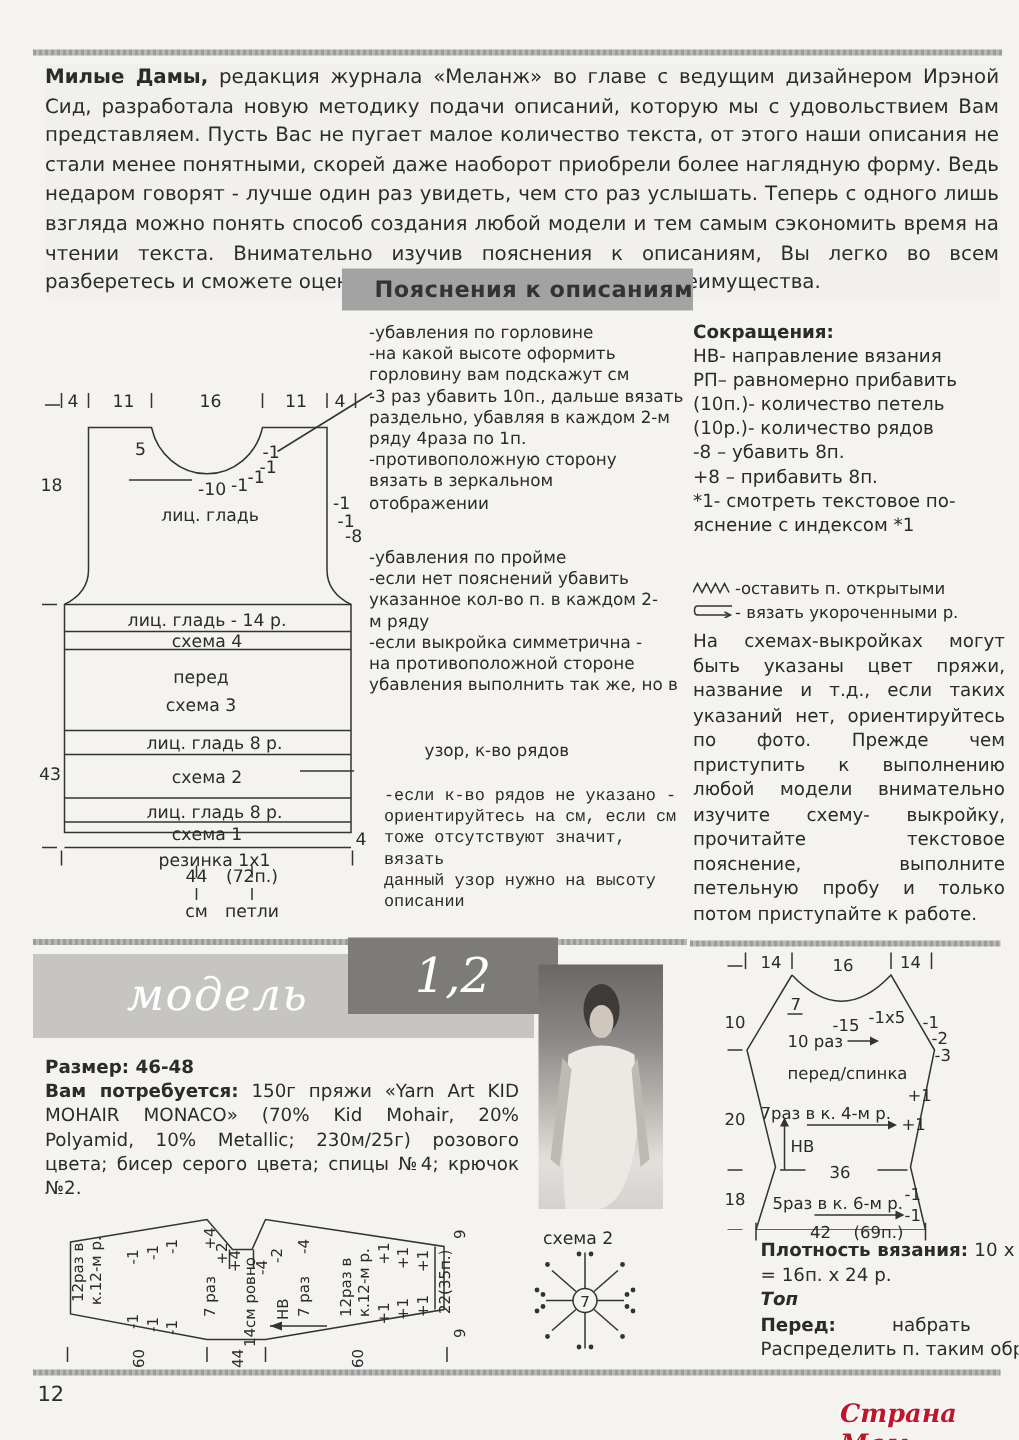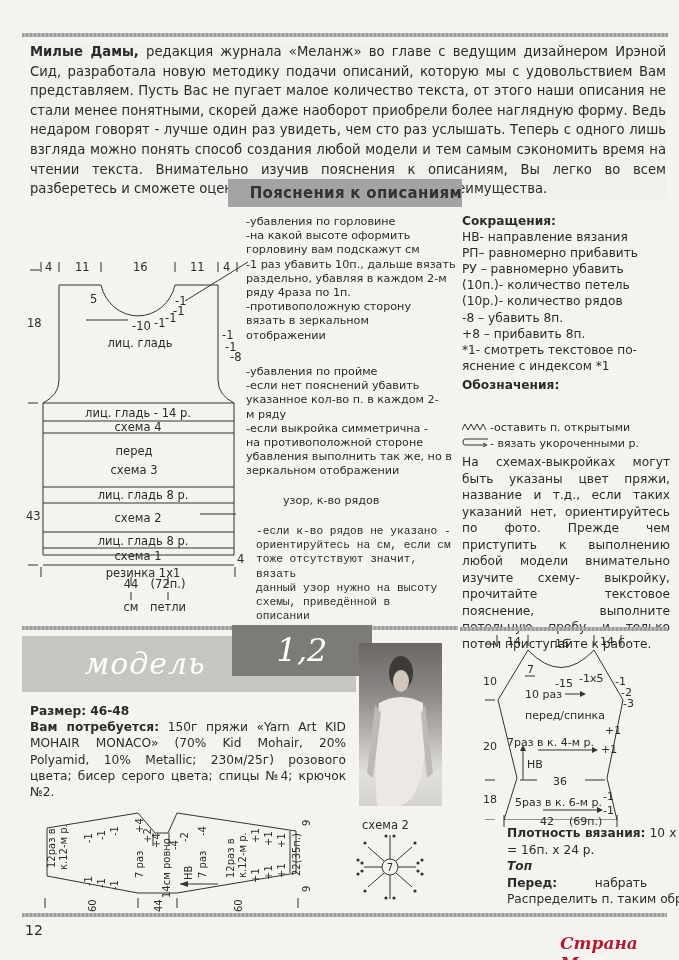--- a/index.html
+++ b/index.html
@@ -104,59 +104,55 @@
   <g stroke="#333">
       <line x1="131" y1="14" x2="131" y2="22"></line>
       <line x1="168" y1="14" x2="168" y2="22"></line>
     </g>
 </svg>
 
 <div class="abs notes" style="left:246px;top:215px;width:215px;">
   <div>-убавления по горловине</div>
   <div>-на какой высоте оформить</div>
   <div>горловину вам подскажут см</div>
-  <div>-1 раз убавить 10п., дальше вязать</div>
+  <div>-3 раз убавить 10п., дальше вязать</div>
   <div>раздельно, убавляя в каждом 2-м</div>
   <div>ряду 4раза по 1п.</div>
   <div>-противоположную сторону</div>
   <div>вязать в зеркальном</div>
   <div>отображении</div>
 </div>
 <div class="abs notes" style="left:246px;top:365px;width:215px;">
   <div>-убавления по пройме</div>
   <div>-если нет пояснений убавить</div>
   <div>указанное кол-во п. в каждом 2-</div>
   <div>м ряду</div>
   <div>-если выкройка симметрична -</div>
   <div>на противоположной стороне</div>
   <div>убавления выполнить так же, но в</div>
-  <div>зеркальном отображении</div>
 </div>
 <div class="abs notes" style="left:238px;top:494px;margin-left:45px;">узор, к-во рядов</div>
 <div class="abs notes" style="left:256px;top:524px;width:205px;font-family:Liberation Mono, monospace;">
   <div>-если к-во рядов не указано -</div>
   <div>ориентируйтесь на см, если см</div>
   <div>тоже отсутствуют значит, вязать</div>
   <div>данный узор нужно на высоту</div>
-  <div>схемы, приведённой в</div>
   <div>описании</div>
 </div>
 
 <div class="abs rcol" style="top:213px;width:208px;">
   <div><b>Сокращения:</b></div>
   <div>НВ- направление вязания</div>
   <div>РП– равномерно прибавить</div>
-  <div>РУ – равномерно убавить</div>
   <div>(10п.)- количество петель</div>
   <div>(10р.)- количество рядов</div>
   <div>-8 – убавить 8п.</div>
   <div>+8 – прибавить 8п.</div>
   <div>*1- смотреть текстовое по-</div>
   <div>яснение с индексом *1</div>
-  <div style="margin-top:3px;"><b>Обозначения:</b></div>
   <div style="font-size:11px;margin-top:27px;">
     <svg width="28" height="8" viewBox="0 0 28 8">
         <polyline points="0,7 3,1 6,7 9,1 12,7 15,1 18,7 21,1 24,7" fill="none" stroke="#333" stroke-width="1"></polyline>
       </svg><span>-оставить п. открытыми</span>
   </div>
   <div style="font-size:11px;">
     <svg width="28" height="10" viewBox="0 0 28 10">
         <path d="M26 2 H3 Q1 2 1 5 Q1 8 3 8 H24" fill="none" stroke="#333" stroke-width="1"></path>
         <path d="M21 6 L25 8 L21 10" fill="none" stroke="#333" stroke-width="1"></path>
       </svg><span>- вязать укороченными р.</span>

